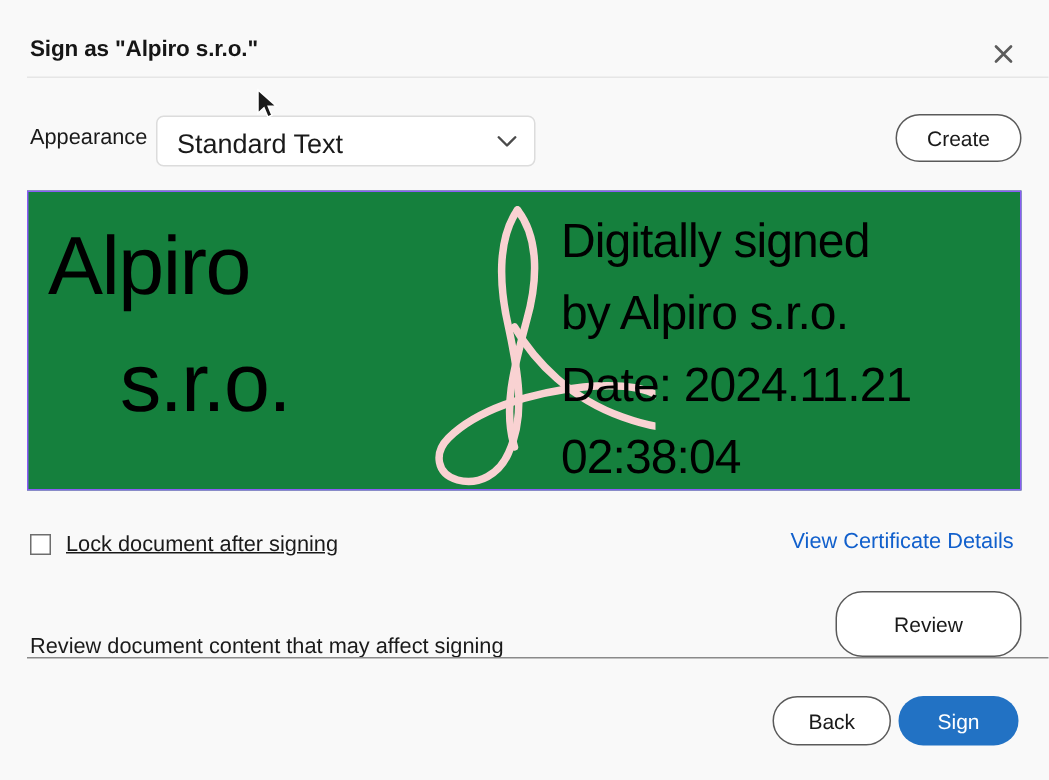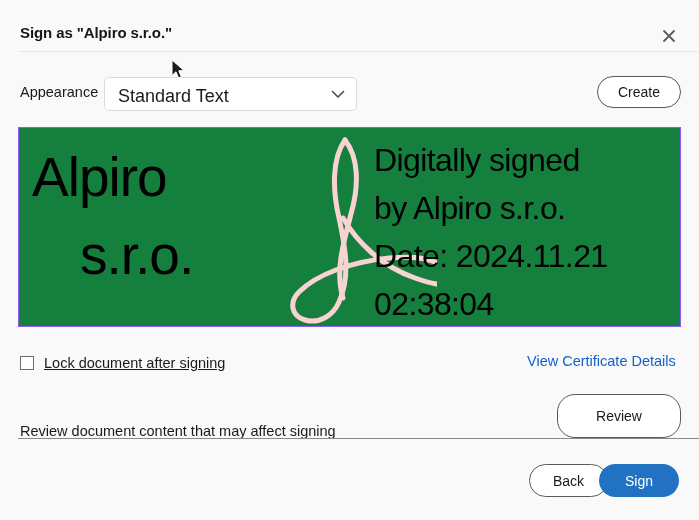--- a/index.html
+++ b/index.html
@@ -213,21 +213,21 @@
   
   .footer-rule {
     position: absolute;
     left: 18px;
     top: 438px;
     width: 681px;
     height: 1px;
     background: #8a8a8a;
   }
   .back-btn {
-    left: 529px;
+    left: 515px;
     top: 464px;
     width: 79px;
     height: 33px;
   }
   .sign-btn {
     position: absolute;
     left: 599px;
     top: 464px;
     width: 80px;
     height: 33px;

